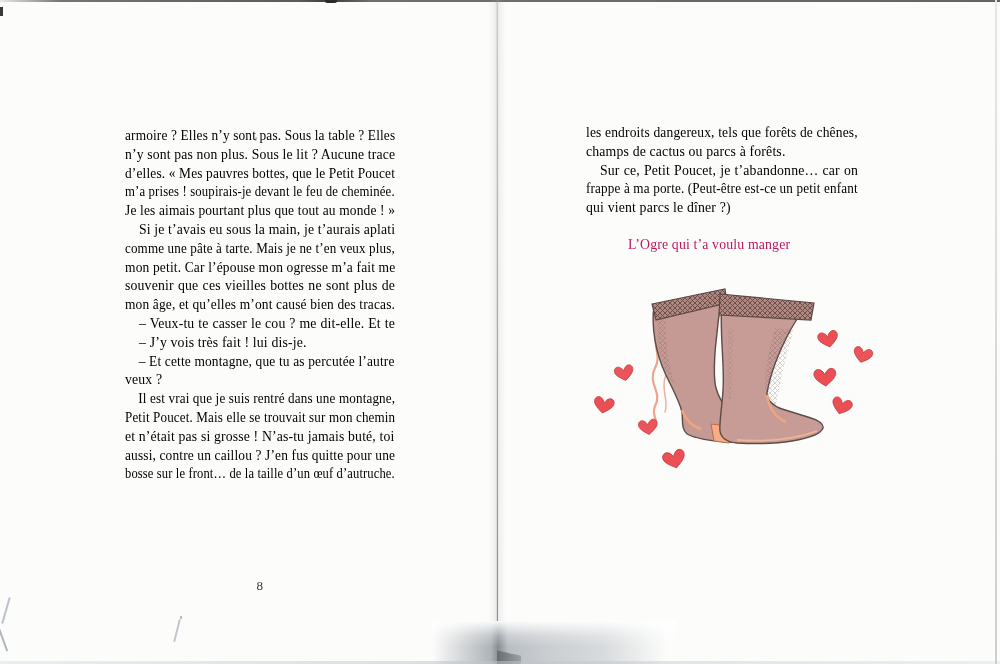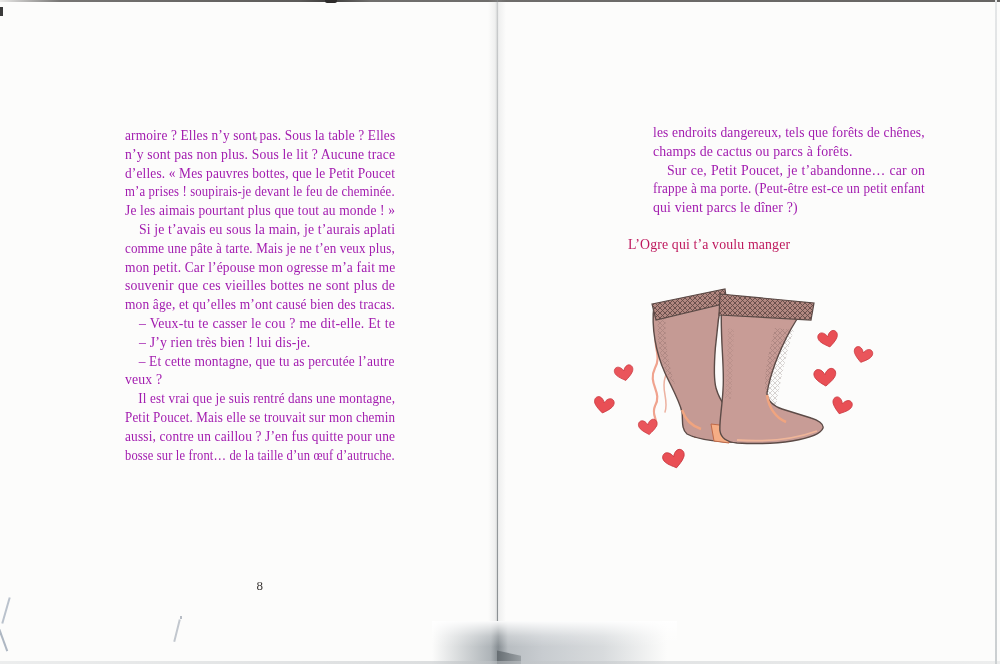--- a/index.html
+++ b/index.html
@@ -27,23 +27,23 @@
     background:linear-gradient(to right,#666d72,#9aa0a4);
     clip-path:polygon(0 10%, 100% 45%, 100% 100%, 0 100%);}
   .bottom-edge{position:absolute;left:0;bottom:0;width:100%;height:3px;
     background:linear-gradient(to right, rgba(212,215,217,0.4), rgba(192,196,199,0.55) 45%, rgba(208,211,213,0.35));}
   .pencil-mark{position:absolute;left:176px;top:619px;width:1.6px;height:23px;background:#c2c7ce;transform:rotate(14deg);}
   .pencil-dot{position:absolute;left:180px;top:616px;width:2px;height:3px;background:#b8bdc5;}
   .bl-scribble1{position:absolute;left:5px;top:597px;width:1.6px;height:27px;background:#a9b3c0;opacity:.8;transform:rotate(16deg);}
   .bl-scribble2{position:absolute;left:2px;top:627px;width:1.6px;height:25px;background:#9aa5b4;opacity:.8;transform:rotate(-20deg);}
   .speck{position:absolute;left:255px;top:137px;width:2px;height:4px;background:#8a8885;opacity:.5;transform:rotate(18deg);}
   
-  .col{position:absolute;color:#a21caf;font-size:13.8px;letter-spacing:0.15px;}
+  .col{position:absolute;color:#000000;font-size:13.8px;letter-spacing:0.15px;}
   .left-col{left:125px;top:127px;width:270px;}
-  .right-col{left:653px;top:124px;width:272px;}
+  .right-col{left:586px;top:124px;width:272px;}
   .tline{height:18.8px;line-height:18.8px;white-space:nowrap;
     text-align:justify;text-align-last:justify;}
   .tline.end{text-align:left;text-align-last:left;}
   .tline.ind{text-indent:14px;}
   .page-number{position:absolute;left:125px;top:578px;width:270px;text-align:center;
     color:#3a3634;font-size:13px;letter-spacing:0.5px;}
   .signature{position:absolute;left:617px;top:237px;width:272px;color:#be185d;
     font-size:13.8px;letter-spacing:0.15px;text-indent:11px;white-space:nowrap;}
   
   .illus{position:absolute;left:570px;top:258px;width:340px;height:240px;}
@@ -71,25 +71,26 @@
   <div class="tline" style="transform-origin: left center; transform: scaleX(0.9926);">n’y sont pas non plus. Sous le lit ? Aucune trace</div>
   <div class="tline" style="transform-origin: left center; transform: scaleX(0.9712);">d’elles. « Mes pauvres bottes, que le Petit Poucet</div>
   <div class="tline" style="transform-origin: left center; transform: scaleX(0.9247);">m’a prises ! soupirais-je devant le feu de cheminée.</div>
   <div class="tline end" style="transform-origin: left center; transform: scaleX(0.9747);">Je les aimais pourtant plus que tout au monde ! »</div>
   <div class="tline ind" style="transform-origin: left center; transform: scaleX(0.9963);">Si je t’avais eu sous la main, je t’aurais aplati</div>
   <div class="tline" style="transform-origin: left center; transform: scaleX(0.9474);">comme une pâte à tarte. Mais je ne t’en veux plus,</div>
   <div class="tline" style="transform-origin: left center; transform: scaleX(0.9783);">mon petit. Car l’épouse mon ogresse m’a fait me</div>
   <div class="tline">souvenir que ces vieilles bottes ne sont plus de</div>
   <div class="tline end" style="transform-origin: left center; transform: scaleX(0.9747);">mon âge, et qu’elles m’ont causé bien des tracas.</div>
   <div class="tline ind">– Veux-tu te casser le cou ? me dit-elle. Et te</div>
-  <div class="tline ind end">– J’y rien très bien ! lui dis-je.</div>
+  <div class="tline ind end">– J’y vois très fait ! lui dis-je.</div>
   <div class="tline ind" style="transform-origin: left center; transform: scaleX(0.9747);">– Et cette montagne, que tu as percutée l’autre</div>
   <div class="tline end">veux ?</div>
   <div class="tline ind" style="transform-origin: left center; transform: scaleX(0.9507);">Il est vrai que je suis rentré dans une montagne,</div>
   <div class="tline" style="transform-origin: left center; transform: scaleX(0.9474);">Petit Poucet. Mais elle se trouvait sur mon chemin</div>
+  <div class="tline" style="transform-origin: left center; transform: scaleX(0.9963);">et n’était pas si grosse ! N’as-tu jamais buté, toi</div>
   <div class="tline" style="transform-origin: left center; transform: scaleX(0.9712);">aussi, contre un caillou ? J’en fus quitte pour une</div>
   <div class="tline end" style="transform-origin: left center; transform: scaleX(0.9091);">bosse sur le front… de la taille d’un œuf d’autruche.</div>
 </div>
 <div class="page-number">8</div>
 
 <div class="col right-col">
   <div class="tline" style="transform-origin: left center; transform: scaleX(0.9819);">les endroits dangereux, tels que forêts de chênes,</div>
   <div class="tline end">champs de cactus ou parcs à forêts.</div>
   <div class="tline ind">Sur ce, Petit Poucet, je t’abandonne… car on</div>
   <div class="tline" style="transform-origin: left center; transform: scaleX(0.9544);">frappe à ma porte. (Peut-être est-ce un petit enfant</div>

